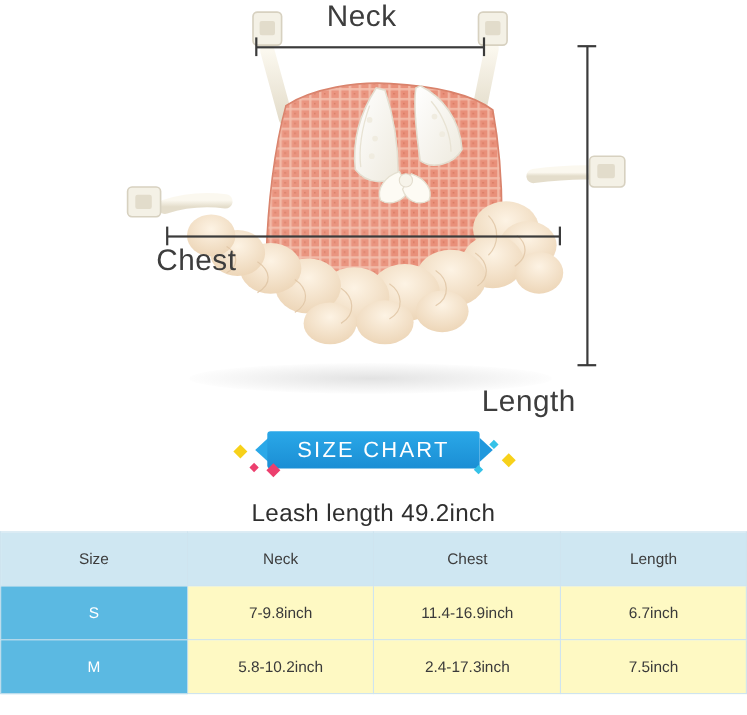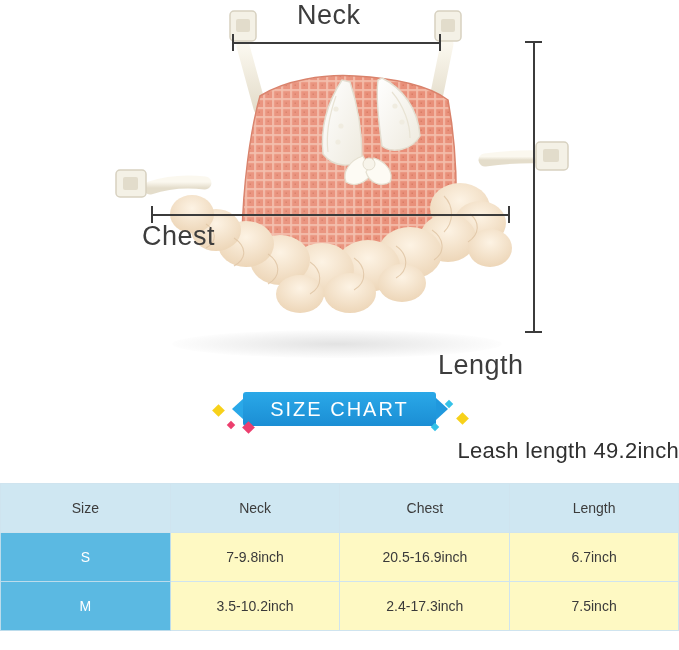--- a/index.html
+++ b/index.html
@@ -85,24 +85,24 @@
   }
   .banner-edge-l { left: 232px; border-right: 12px solid #2aa8e8; }
   .banner-edge-r { left: 436px; border-left: 12px solid #2098dd; }
 
   .confetti { position: absolute; }
   .c-sq { width: 9px; height: 9px; transform: rotate(45deg); }
   .c-sm { width: 6px; height: 6px; transform: rotate(45deg); }
 
   
   .leash {
-    text-align: right;
+    text-align: center;
     font-size: 22px;
     color: #2f2f2f;
-    margin-top: 0;
+    margin-top: 16px;
     letter-spacing: 0.3px;
   }
 
   
   table.size-table {
     position: absolute;
     left: 0; top: 483px;
     width: 679px;
     border-collapse: collapse;
     font-size: 14px;
@@ -267,23 +267,23 @@
       <th class="col-size">Size</th>
       <th class="col-neck">Neck</th>
       <th class="col-chest">Chest</th>
       <th class="col-length">Length</th>
     </tr>
   </thead>
   <tbody>
     <tr>
       <td class="sizecell">S</td>
       <td>7-9.8inch</td>
-      <td>20.5-16.9inch</td>
+      <td>11.4-16.9inch</td>
       <td>6.7inch</td>
     </tr>
     <tr>
       <td class="sizecell">M</td>
-      <td>3.5-10.2inch</td>
+      <td>5.8-10.2inch</td>
       <td>2.4-17.3inch</td>
       <td>7.5inch</td>
     </tr>
   </tbody>
 </table>
 
 </body></html>

